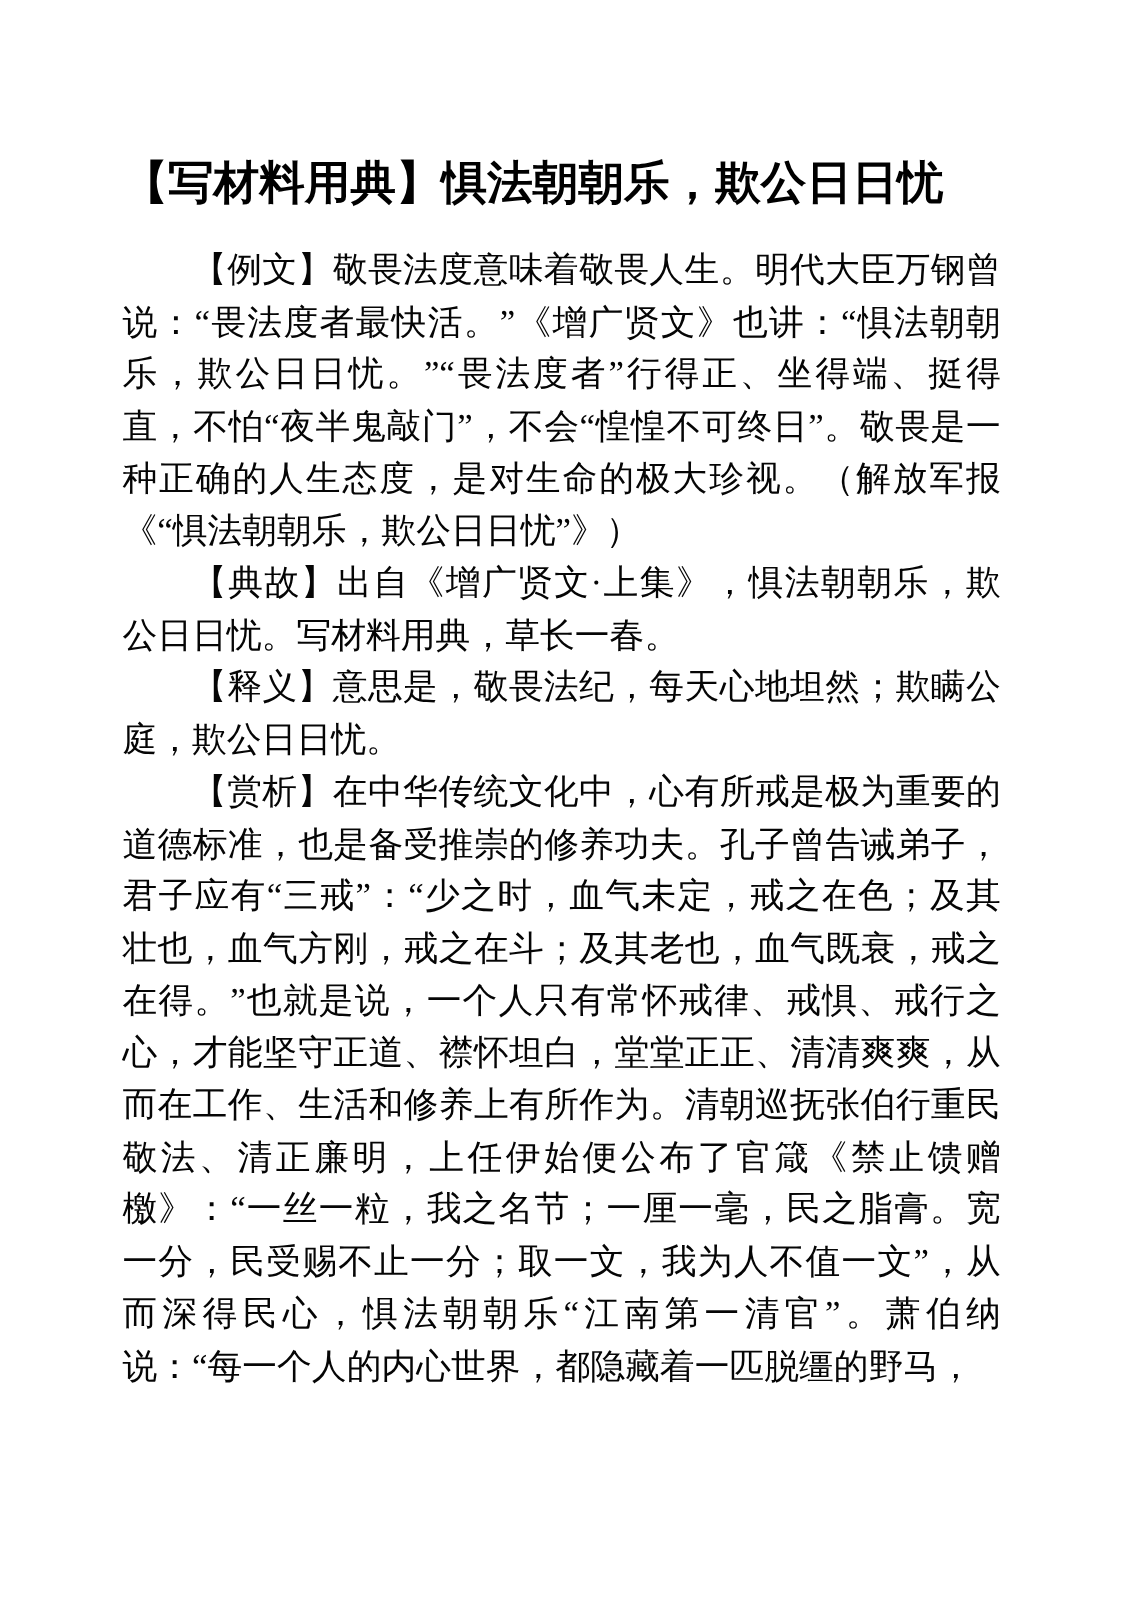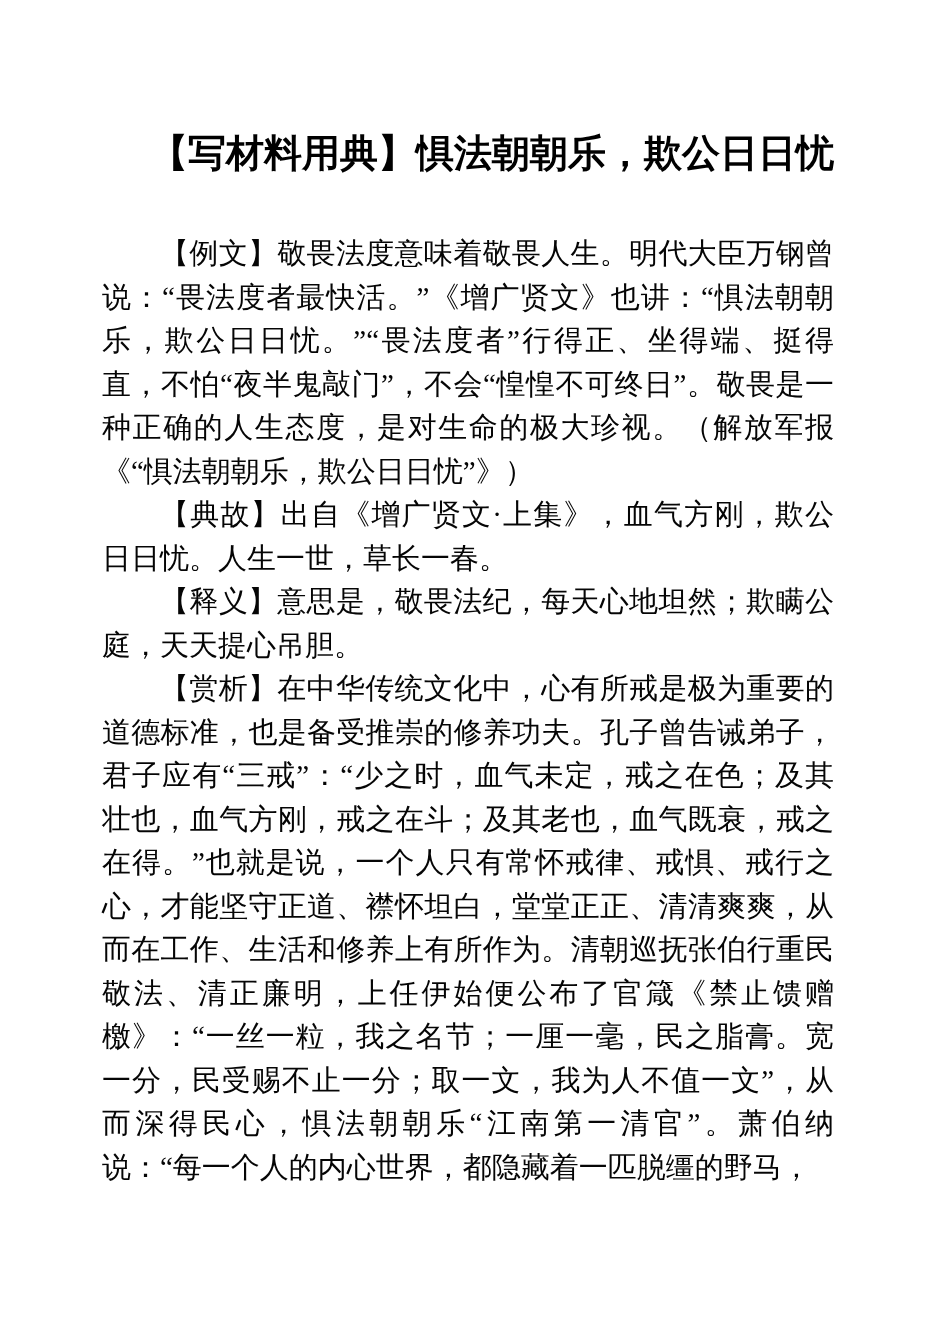--- a/index.html
+++ b/index.html
@@ -14,29 +14,29 @@
     background: #ffffff;
     box-sizing: border-box;
     padding: 128px 116px 0 102px;
     overflow: hidden;
     color: #000000;
     font-family: "Liberation Serif", "DejaVu Serif", serif;
   }
   .doc-title {
     margin: 0;
     padding: 0;
-    text-align: right;
+    text-align: left;
     font-size: 38px;
     font-weight: bold;
     line-height: 50px;
     letter-spacing: 0px;
     color: #000000;
   }
   .doc-body {
-    margin-top: 54px;
+    margin-top: 26px;
   }
   .doc-body p {
     margin: 0;
     padding: 0;
     font-size: 29px;
     font-weight: normal;
     line-height: 43.5px;
     text-align: justify;
     text-justify: inter-character;
     text-indent: 2em;
@@ -44,17 +44,17 @@
   }
 </style>
 </head>
 <body>
 
 <div class="page">
   <h1 class="doc-title">【写材料用典】惧法朝朝乐，欺公日日忧</h1>
 
   <div class="doc-body">
     <p>【例文】敬畏法度意味着敬畏人生。明代大臣万钢曾说：“畏法度者最快活。”《增广贤文》也讲：“惧法朝朝乐，欺公日日忧。”“畏法度者”行得正、坐得端、挺得直，不怕“夜半鬼敲门”，不会“惶惶不可终日”。敬畏是一种正确的人生态度，是对生命的极大珍视。（解放军报《“惧法朝朝乐，欺公日日忧”》）</p>
-    <p>【典故】出自《增广贤文·上集》，血气方刚，欺公日日忧。人生一世，草长一春。</p>
-    <p>【释义】意思是，敬畏法纪，每天心地坦然；欺瞒公庭，天天提心吊胆。</p>
+    <p>【典故】出自《增广贤文·上集》，惧法朝朝乐，欺公日日忧。写材料用典，草长一春。</p>
+    <p>【释义】意思是，敬畏法纪，每天心地坦然；欺瞒公庭，欺公日日忧。</p>
     <p>【赏析】在中华传统文化中，心有所戒是极为重要的道德标准，也是备受推崇的修养功夫。孔子曾告诫弟子，君子应有“三戒”：“少之时，血气未定，戒之在色；及其壮也，血气方刚，戒之在斗；及其老也，血气既衰，戒之在得。”也就是说，一个人只有常怀戒律、戒惧、戒行之心，才能坚守正道、襟怀坦白，堂堂正正、清清爽爽，从而在工作、生活和修养上有所作为。清朝巡抚张伯行重民敬法、清正廉明，上任伊始便公布了官箴《禁止馈赠檄》：“一丝一粒，我之名节；一厘一毫，民之脂膏。宽一分，民受赐不止一分；取一文，我为人不值一文”，从而深得民心，惧法朝朝乐“江南第一清官”。萧伯纳说：“每一个人的内心世界，都隐藏着一匹脱缰的野马，</p>
   </div>
 </div>
 
 </body></html>

